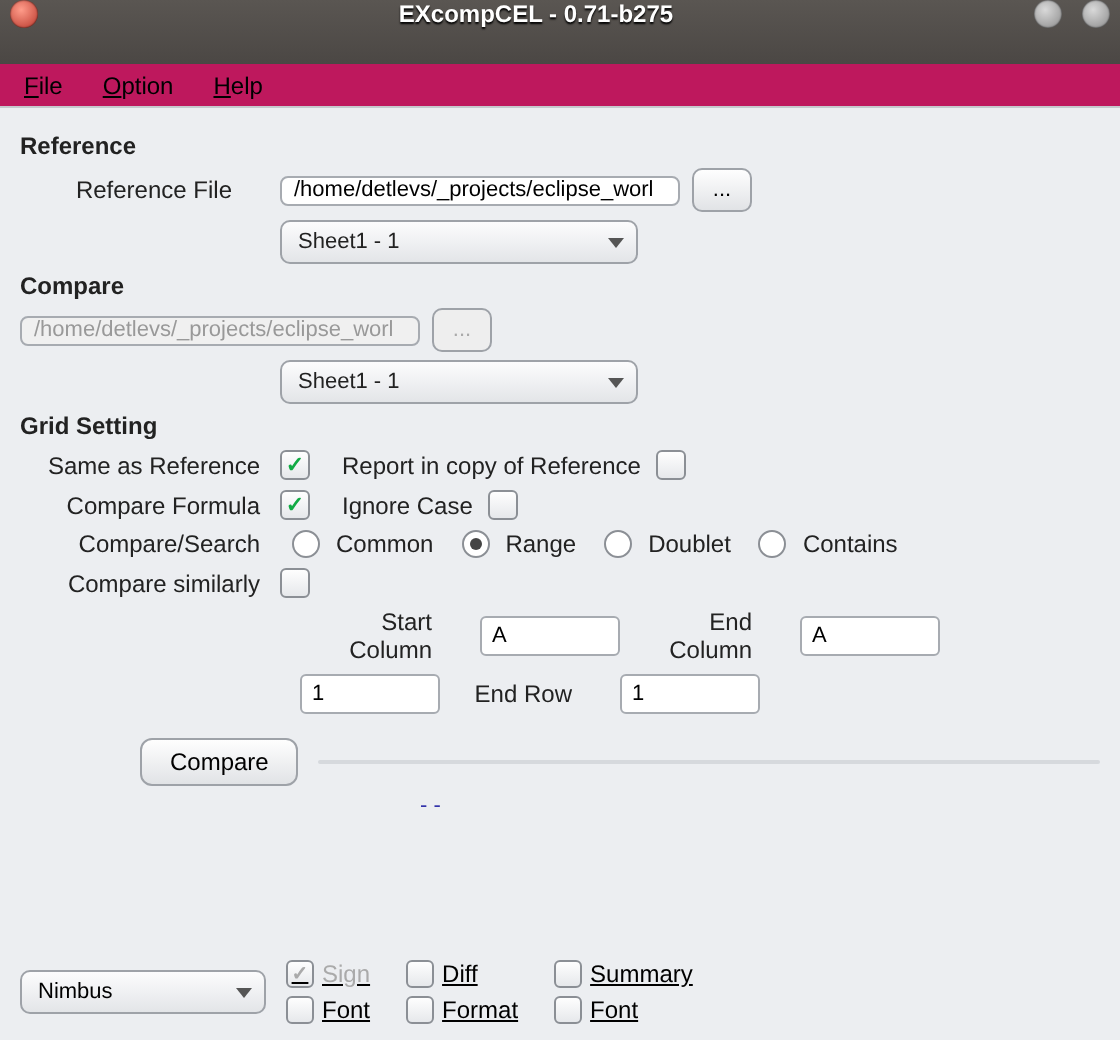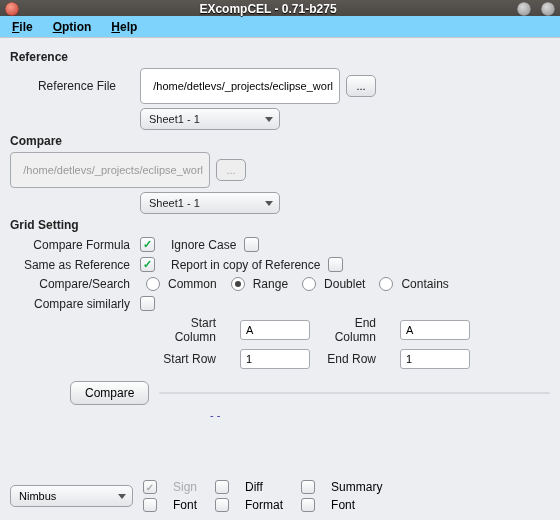--- a/index.html
+++ b/index.html
@@ -1,50 +1,50 @@
 <!DOCTYPE html>
 <html><head>
 <meta charset="utf-8">
 <style>
   * { box-sizing: border-box; font-family: Arial, sans-serif; }
   body { margin: 0; background: #eceef1; width: 560px; height: 520px; overflow: hidden; }
-  .titlebar { height: 16px; background: linear-gradient(#5a5652,#4b4744); display: flex; align-items: flex-end; color: #fff; font-size: 12px; font-weight: bold; }
+  .titlebar { height: 32px; background: linear-gradient(#5a5652,#4b4744); display: flex; align-items: flex-start; color: #fff; font-size: 12px; font-weight: bold; }
   .titlebar .circle { width: 14px; height: 14px; border-radius: 50%; margin: 0 5px; }
   .titlebar .red { background: radial-gradient(circle at 40% 35%, #ff9c8a, #b8362a); box-shadow: inset 0 0 1px #000; }
   .titlebar .title { flex: 1; text-align: center; text-shadow: 0 1px 1px #000; }
   .titlebar .grey { background: radial-gradient(circle at 40% 35%, #d9d9d9, #8a8a8a); box-shadow: inset 0 0 1px #000; }
-  .menubar { height: 22px; background: #7dd3fc; border-bottom: 1px solid #c6c9cd; display: flex; align-items: center; font-size: 12px; padding: 0 4px; gap: 4px; font-weight: bold; }
+  .menubar { height: 22px; background: #be185d; border-bottom: 1px solid #c6c9cd; display: flex; align-items: center; font-size: 12px; padding: 0 4px; gap: 4px; }
   .menubar span { padding: 2px 8px; cursor: default; }
   .menubar u { text-decoration: underline; }
   .content { padding: 8px 10px; font-size: 12px; color: #222; }
   .section-title { font-weight: bold; margin: 4px 0 4px 0; }
   .row { display: flex; align-items: center; margin: 4px 0; }
   .label-col { width: 130px; text-align: right; padding-right: 24px; }
-  .text-input { height: 36px; border: 1px solid #a7abb1; border-radius: 4px; padding: 2px 6px; font-size: 11px; background: #fff; text-align: right; }
+  .text-input { height: 15px; border: 1px solid #a7abb1; border-radius: 4px; padding: 2px 6px; font-size: 11px; background: #fff; }
   .text-input.disabled { color: #999; background: #f0f0f0; }
   .browse-btn { width: 30px; height: 22px; margin-left: 6px; border: 1px solid #9ea2a8; border-radius: 5px; background: linear-gradient(#fefefe,#e1e3e6); font-size: 11px; cursor: pointer; }
   .browse-btn.disabled { color: #aaa; background: #eee; }
-  .select { height: 22px; width: 140px; border: 1px solid #9ea2a8; border-radius: 5px; background: linear-gradient(#fcfcfd,#e3e5e8); padding: 0 20px 0 8px; font-size: 11px; display: flex; align-items: center; position: relative; cursor: pointer; }
+  .select { height: 22px; width: 179px; border: 1px solid #9ea2a8; border-radius: 5px; background: linear-gradient(#fcfcfd,#e3e5e8); padding: 0 20px 0 8px; font-size: 11px; display: flex; align-items: center; position: relative; cursor: pointer; }
   .select::after { content: ""; position: absolute; right: 6px; top: 8px; border-left: 4px solid transparent; border-right: 4px solid transparent; border-top: 5px solid #555; }
   .checkbox { width: 15px; height: 15px; border: 1px solid #8b8f95; border-radius: 3px; background: linear-gradient(#fefefe,#e6e8eb); display: inline-flex; align-items: center; justify-content: center; font-size: 11px; color: #1a4; cursor: pointer; }
   .checkbox.checked::after { content: "✓"; font-weight: bold; }
   .grid-row { display: flex; align-items: center; margin: 5px 0; }
   .grid-row .lbl { width: 130px; text-align: right; padding-right: 10px; }
   .grid-row .mid-lbl { margin: 0 8px 0 16px; }
   .radio { width: 14px; height: 14px; border: 1px solid #8b8f95; border-radius: 50%; background: #fff; display: inline-flex; align-items: center; justify-content: center; margin-right: 4px; cursor: pointer; }
   .radio.checked::after { content: ""; width: 6px; height: 6px; border-radius: 50%; background: #444; }
   .radio-group { display: flex; align-items: center; gap: 4px; margin-left: 6px; }
   .radio-label { margin-right: 10px; }
   .num-label { width: 90px; text-align: right; padding-right: 24px; }
   .num-input { width: 70px; height: 20px; border: 1px solid #a7abb1; border-radius: 3px; padding: 1px 5px; font-size: 11px; background: #fff; }
   .compare-btn { height: 24px; padding: 0 14px; border: 1px solid #9ea2a8; border-radius: 6px; background: linear-gradient(#fefefe,#e1e3e6); font-size: 12px; cursor: pointer; }
   .hr { height: 2px; background: #d6d9dd; border-radius: 2px; margin-left: 10px; flex:1; }
   .footer { position: absolute; bottom: 8px; left: 10px; right: 10px; display: flex; align-items: center; gap: 10px; font-size: 12px; }
   .footer .chk-group { display: grid; grid-template-columns: repeat(3, auto); gap: 4px 18px; }
-  .footer .chk-item { display: flex; align-items: center; gap: 16px; }
+  .footer .chk-item { display: flex; align-items: center; gap: 4px; text-decoration: underline; }
   .checkbox.small { width:14px; height:14px; font-size:10px; }
   .checkbox.disabled { color:#aaa; }
   .dots { color:#33a; margin-left:200px; font-size:11px; }
 </style>
 </head>
 <body>
 
 <div class="titlebar">
   <div class="circle red"></div>
   <div class="title">EXcompCEL - 0.71-b275</div>
@@ -80,29 +80,29 @@
   <div class="row">
     <div class="label-col"></div>
     <div class="select">
         <span>Sheet1 - 1</span>
       </div>
   </div>
 
   <div class="section-title">Grid Setting</div>
 
   <div class="grid-row">
+    <div class="lbl">Same as Reference</div>
+    <div class="checkbox checked"></div>
+    <div class="mid-lbl">Report in copy of Reference</div>
+    <div class="checkbox"></div>
+  </div>
+  <div class="grid-row">
     <div class="lbl">Compare Formula</div>
     <div class="checkbox checked"></div>
     <div class="mid-lbl">Ignore Case</div>
-    <div class="checkbox"></div>
-  </div>
-  <div class="grid-row">
-    <div class="lbl">Same as Reference</div>
-    <div class="checkbox checked"></div>
-    <div class="mid-lbl">Report in copy of Reference</div>
     <div class="checkbox"></div>
   </div>
   <div class="grid-row">
     <div class="lbl">Compare/Search</div>
     <div class="radio-group">
       <div class="radio"></div>
         <span class="radio-label">Common</span>
       <div class="radio checked"></div>
         <span class="radio-label">Range</span>
       <div class="radio"></div>
@@ -115,21 +115,20 @@
     <div class="lbl">Compare similarly</div>
     <div class="checkbox"></div>
   </div>
   <div class="grid-row" style="margin-left:140px">
     <div class="num-label">Start Column</div>
     <input class="num-input" value="A" style="">
     <div class="num-label">End Column</div>
     <input class="num-input" value="A" style="">
   </div>
   <div class="grid-row" style="margin-left:140px">
-    <div class="num-label">Start Row</div>
     <input class="num-input" value="1" style="">
     <div class="num-label">End Row</div>
     <input class="num-input" value="1" style="">
   </div>
 
   <div class="row" style="margin-top:12px; margin-left:60px">
     <button class="compare-btn">Compare</button>
     <div class="hr"></div>
   </div>
   <div class="dots">- -</div>

